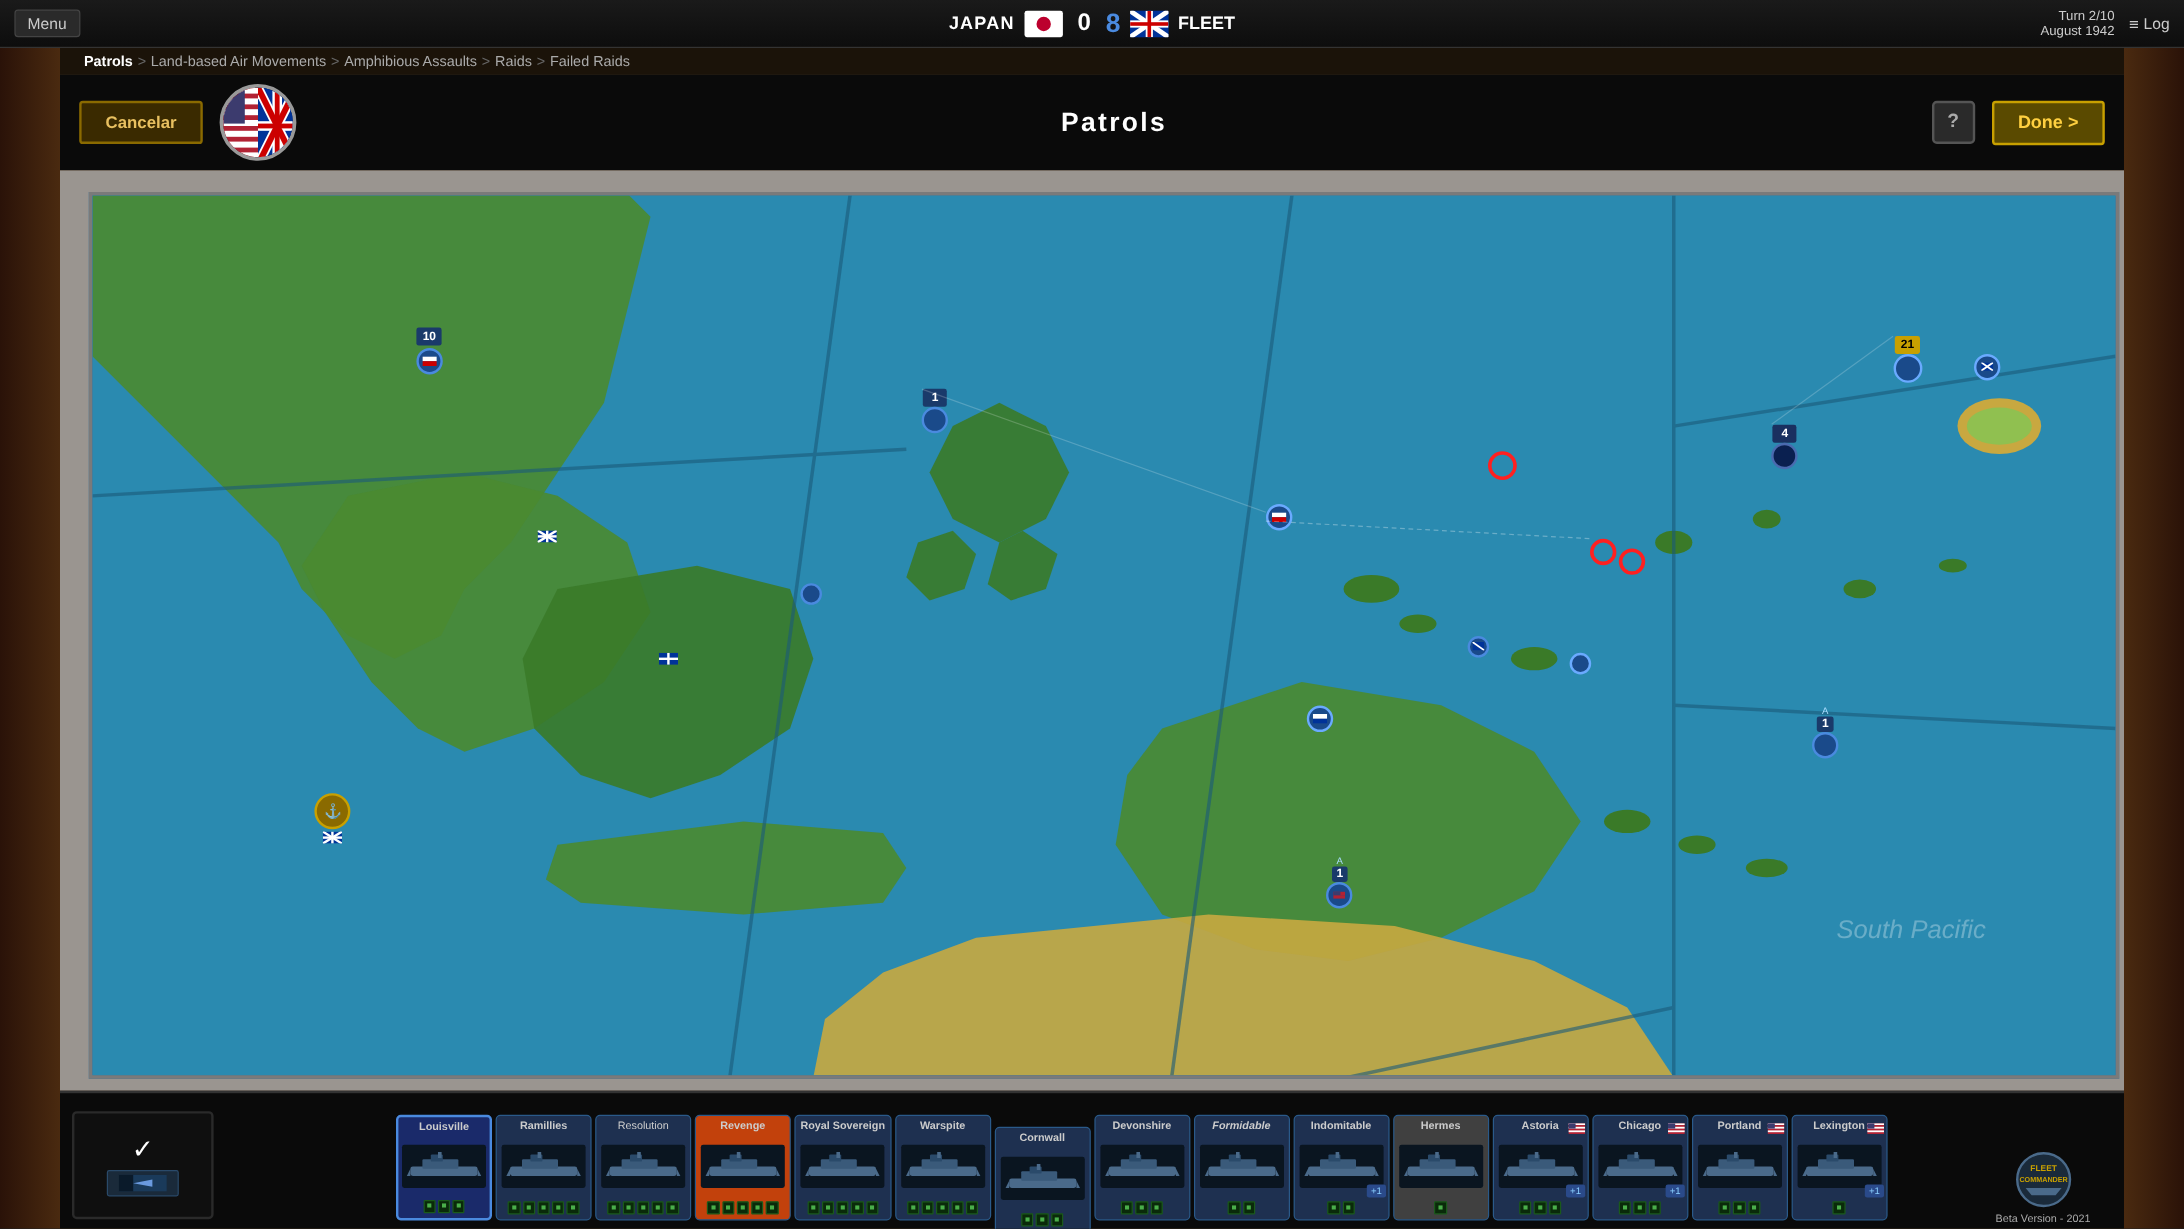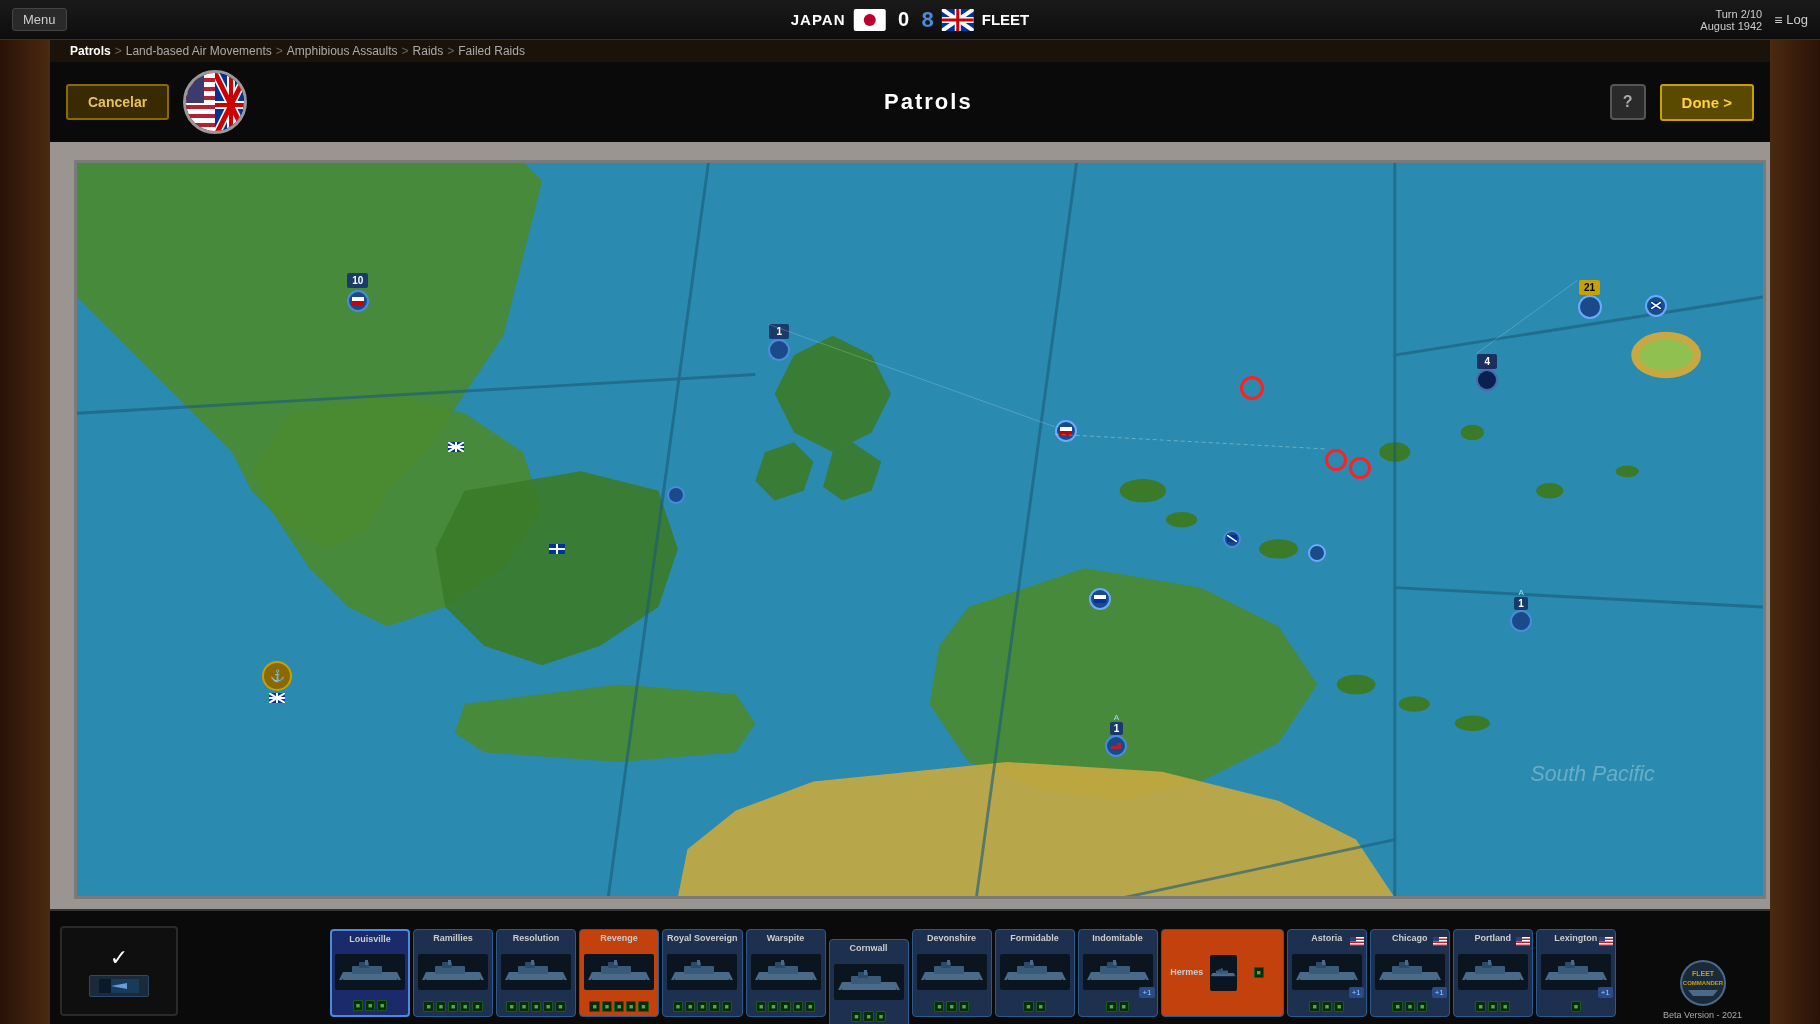--- a/index.html
+++ b/index.html
@@ -640,21 +640,21 @@
             </div>
             <div style="display: flex; gap: 2px; width: 100%; justify-content: center; flex-wrap: wrap;">
               <span style="background: rgb(10, 42, 10); border: 1px solid rgb(26, 90, 26); color: rgb(74, 175, 74); font-size: 7px; padding: 1px 2px; border-radius: 1px;">■</span>
               <span style="background: rgb(10, 42, 10); border: 1px solid rgb(26, 90, 26); color: rgb(74, 175, 74); font-size: 7px; padding: 1px 2px; border-radius: 1px;">■</span>
               <span style="background: rgb(10, 42, 10); border: 1px solid rgb(26, 90, 26); color: rgb(74, 175, 74); font-size: 7px; padding: 1px 2px; border-radius: 1px;">■</span>
               <span style="background: rgb(10, 42, 10); border: 1px solid rgb(26, 90, 26); color: rgb(74, 175, 74); font-size: 7px; padding: 1px 2px; border-radius: 1px;">■</span>
               <span style="background: rgb(10, 42, 10); border: 1px solid rgb(26, 90, 26); color: rgb(74, 175, 74); font-size: 7px; padding: 1px 2px; border-radius: 1px;">■</span>
             </div>
           </div>
           <div class="ship-card" style="min-width: 80px; height: 88px; background: rgb(30, 48, 80); border: 1px solid rgb(42, 90, 138); border-radius: 4px; display: flex; flex-direction: column; align-items: center; justify-content: space-between; padding: 3px 2px; cursor: pointer; position: relative; flex-shrink: 0;">
-            <div style="color: rgb(204, 204, 204); font-size: 9px; text-align: center; font-weight: bold; line-height: 1.2; width: 100%; padding: 0px 2px;">Resolution</div>
+            <div style="color: rgb(204, 204, 204); font-size: 9px; text-align: center; font-weight: normal; line-height: 1.2; width: 100%; padding: 0px 2px;">Resolution</div>
             <div style="width: 70px; height: 36px; background: rgb(10, 21, 32); border-radius: 2px; display: flex; align-items: center; justify-content: center; overflow: hidden;">
               <svg width="66" height="28" viewBox="0 0 66 28">
       <rect x="5" y="14" width="56" height="8" fill="#4a6a8a" rx="2"></rect>
       <rect x="15" y="8" width="30" height="8" fill="#3a5a7a" rx="1"></rect>
       <rect x="22" y="4" width="10" height="6" fill="#2a4a6a" rx="1"></rect>
       <rect x="28" y="2" width="3" height="5" fill="#4a6a8a"></rect>
       <polygon points="5,22 2,22 5,16" fill="#4a6a8a"></polygon>
       <polygon points="61,22 64,22 61,16" fill="#4a6a8a"></polygon>
     </svg>
             </div>
@@ -756,21 +756,21 @@
       <polygon points="61,22 64,22 61,16" fill="#4a6a8a"></polygon>
     </svg>
             </div>
             <div style="display: flex; gap: 2px; width: 100%; justify-content: center; flex-wrap: wrap;">
               <span style="background: rgb(10, 42, 10); border: 1px solid rgb(26, 90, 26); color: rgb(74, 175, 74); font-size: 7px; padding: 1px 2px; border-radius: 1px;">■</span>
               <span style="background: rgb(10, 42, 10); border: 1px solid rgb(26, 90, 26); color: rgb(74, 175, 74); font-size: 7px; padding: 1px 2px; border-radius: 1px;">■</span>
               <span style="background: rgb(10, 42, 10); border: 1px solid rgb(26, 90, 26); color: rgb(74, 175, 74); font-size: 7px; padding: 1px 2px; border-radius: 1px;">■</span>
             </div>
           </div>
           <div class="ship-card" style="min-width: 80px; height: 88px; background: rgb(30, 48, 80); border: 1px solid rgb(42, 90, 138); border-radius: 4px; display: flex; flex-direction: column; align-items: center; justify-content: space-between; padding: 3px 2px; cursor: pointer; position: relative; flex-shrink: 0;">
-            <div style="color: rgb(204, 204, 204); font-size: 9px; text-align: center; font-weight: bold; line-height: 1.2; width: 100%; padding: 0px 2px;">Formidable</div>
+            <div style="color: rgb(204, 204, 204); font-size: 9px; text-align: center; font-weight: bold; line-height: 1.2; width: 100%; padding: 0px 2px; font-style: italic;">Formidable</div>
             <div style="width: 70px; height: 36px; background: rgb(10, 21, 32); border-radius: 2px; display: flex; align-items: center; justify-content: center; overflow: hidden;">
               <svg width="66" height="28" viewBox="0 0 66 28">
       <rect x="5" y="14" width="56" height="8" fill="#4a6a8a" rx="2"></rect>
       <rect x="15" y="8" width="30" height="8" fill="#3a5a7a" rx="1"></rect>
       <rect x="22" y="4" width="10" height="6" fill="#2a4a6a" rx="1"></rect>
       <rect x="28" y="2" width="3" height="5" fill="#4a6a8a"></rect>
       <polygon points="5,22 2,22 5,16" fill="#4a6a8a"></polygon>
       <polygon points="61,22 64,22 61,16" fill="#4a6a8a"></polygon>
     </svg>
             </div>
@@ -790,21 +790,21 @@
       <rect x="28" y="2" width="3" height="5" fill="#4a6a8a"></rect>
       <polygon points="5,22 2,22 5,16" fill="#4a6a8a"></polygon>
       <polygon points="61,22 64,22 61,16" fill="#4a6a8a"></polygon>
     </svg>
             </div>
             <div style="display: flex; gap: 2px; width: 100%; justify-content: center; flex-wrap: wrap;">
               <span style="background: rgb(10, 42, 10); border: 1px solid rgb(26, 90, 26); color: rgb(74, 175, 74); font-size: 7px; padding: 1px 2px; border-radius: 1px;">■</span>
               <span style="background: rgb(10, 42, 10); border: 1px solid rgb(26, 90, 26); color: rgb(74, 175, 74); font-size: 7px; padding: 1px 2px; border-radius: 1px;">■</span>
             </div>
           </div>
-          <div class="ship-card" style="min-width: 80px; height: 88px; background: #c2410c; border: 1px solid rgb(42, 90, 138); border-radius: 4px; display: flex; flex-direction: row; align-items: center; justify-content: space-between; padding: 3px 2px; cursor: pointer; position: relative; flex-shrink: 0;">
+          <div class="ship-card" style="min-width: 80px; height: 88px; background: #404040; border: 1px solid rgb(42, 90, 138); border-radius: 4px; display: flex; flex-direction: column; align-items: center; justify-content: space-between; padding: 3px 2px; cursor: pointer; position: relative; flex-shrink: 0;">
             <div style="color: rgb(204, 204, 204); font-size: 9px; text-align: center; font-weight: bold; line-height: 1.2; width: 100%; padding: 0px 2px;">Hermes</div>
             <div style="width: 70px; height: 36px; background: rgb(10, 21, 32); border-radius: 2px; display: flex; align-items: center; justify-content: center; overflow: hidden;">
               <svg width="66" height="28" viewBox="0 0 66 28">
       <rect x="5" y="14" width="56" height="8" fill="#4a6a8a" rx="2"></rect>
       <rect x="15" y="8" width="30" height="8" fill="#3a5a7a" rx="1"></rect>
       <rect x="22" y="4" width="10" height="6" fill="#2a4a6a" rx="1"></rect>
       <rect x="28" y="2" width="3" height="5" fill="#4a6a8a"></rect>
       <polygon points="5,22 2,22 5,16" fill="#4a6a8a"></polygon>
       <polygon points="61,22 64,22 61,16" fill="#4a6a8a"></polygon>
     </svg>

